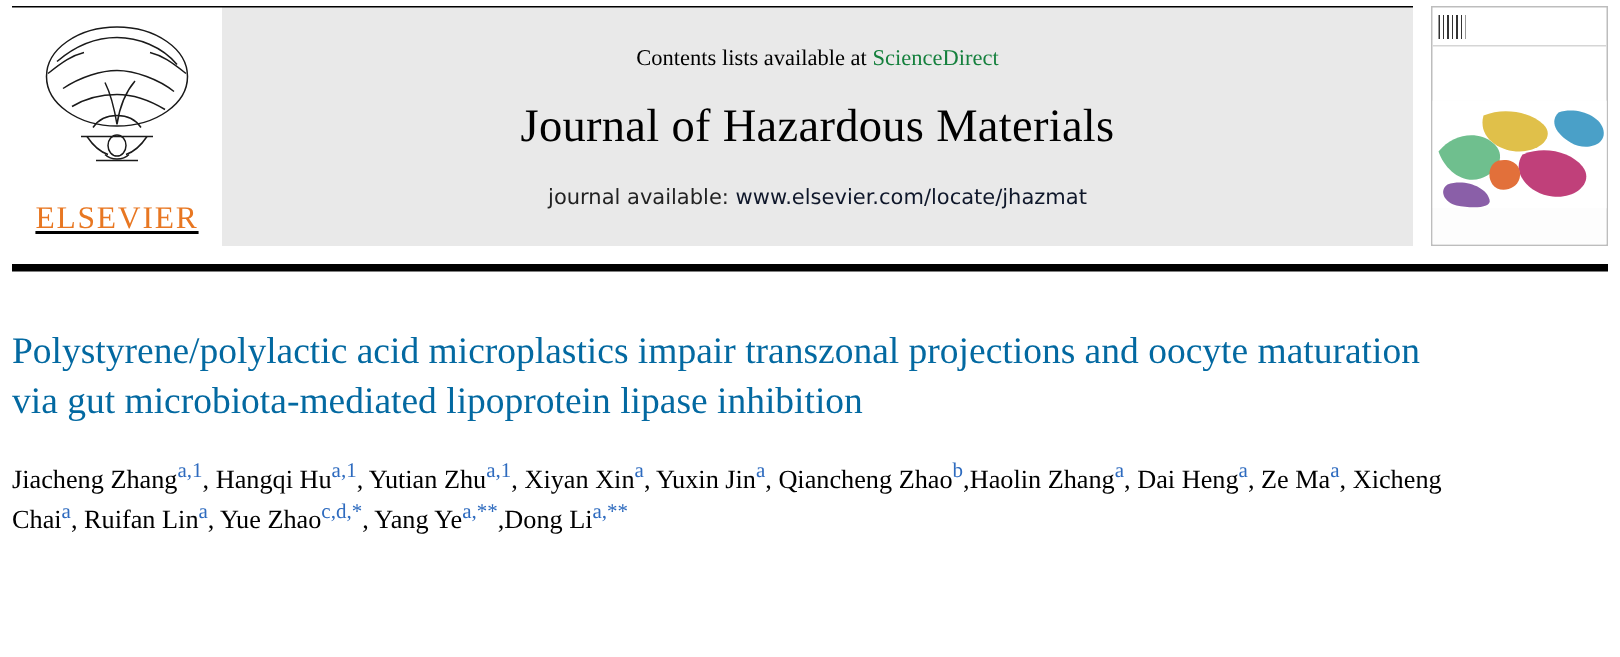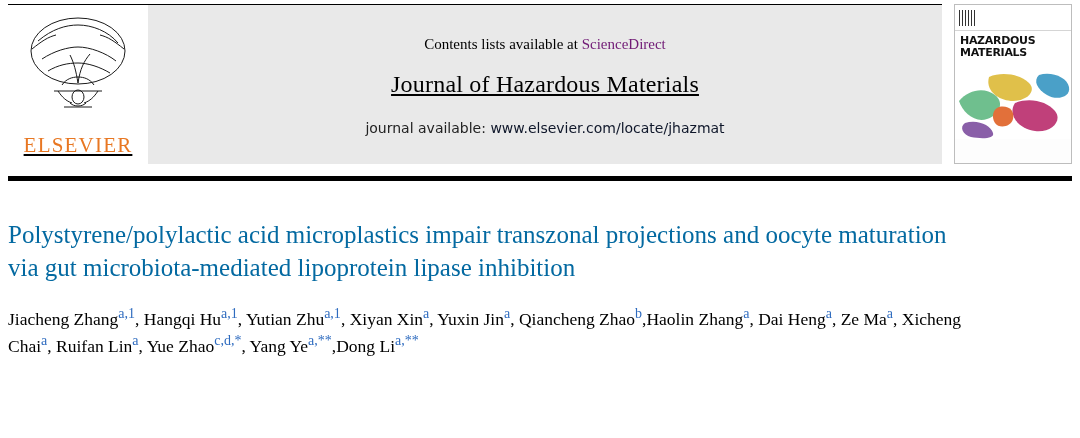--- a/index.html
+++ b/index.html
@@ -69,29 +69,28 @@
     align-items: center;
     justify-content: center;
     padding: 6px 0 10px 0;
   }
   .contents-line {
     font-size: 15px;
     color: #000;
     margin-top: 6px;
   }
   .contents-line a {
-    color: #701a75;
+    color: #15803d;
     text-decoration: none;
   }
   .journal-title {
-    font-size: 24px;
+    font-size: 31px;
     font-family: "Liberation Serif", serif;
     margin: 18px 0 22px 0;
     letter-spacing: 0.2px;
-    text-decoration: underline;
   }
   .homepage-line {
     font-family: "DejaVu Sans", sans-serif;
     font-size: 14px;
     color: #222;
   }
   .homepage-line a {
     color: #0f172a;
     text-decoration: none;
   }
@@ -212,24 +211,20 @@
       <div class="homepage-line">
         <span>journal available:</span>
         <a href="#">www.elsevier.com/locate/jhazmat</a>
       </div>
     </div>
 
     <div class="cover-thumb">
       <div class="cover-top">
         <div class="cover-barcode"></div>
       </div>
-      <div class="cover-title">
-        <span class="hz">HAZARDOUS</span>
-        <span class="hz">MATERIALS</span>
-      </div>
       <div class="cover-art">
         <svg width="118" height="72" viewBox="0 0 118 72">
           <rect x="0" y="0" width="118" height="72" fill="#ffffff"></rect>
           <path d="M4 34 C14 22 30 20 40 28 C50 36 44 48 32 52 C20 56 8 46 4 34 Z" fill="#6fbf8e"></path>
           <path d="M34 10 C48 4 66 8 74 16 C82 24 72 34 58 34 C44 34 30 24 34 10 Z" fill="#e0c04a"></path>
           <path d="M60 36 C74 30 92 34 100 44 C108 54 96 66 80 64 C64 62 52 48 60 36 Z" fill="#c0407a"></path>
           <path d="M84 8 C96 4 112 10 114 20 C116 30 102 34 92 28 C82 22 78 14 84 8 Z" fill="#4aa0c8"></path>
           <path d="M10 56 C22 52 36 58 38 66 C40 72 26 72 16 70 C8 68 4 60 10 56 Z" fill="#8a5fa8"></path>
           <path d="M44 40 C54 38 60 44 58 52 C56 60 44 62 40 56 C36 50 38 42 44 40 Z" fill="#e2703a"></path>
         </svg>

